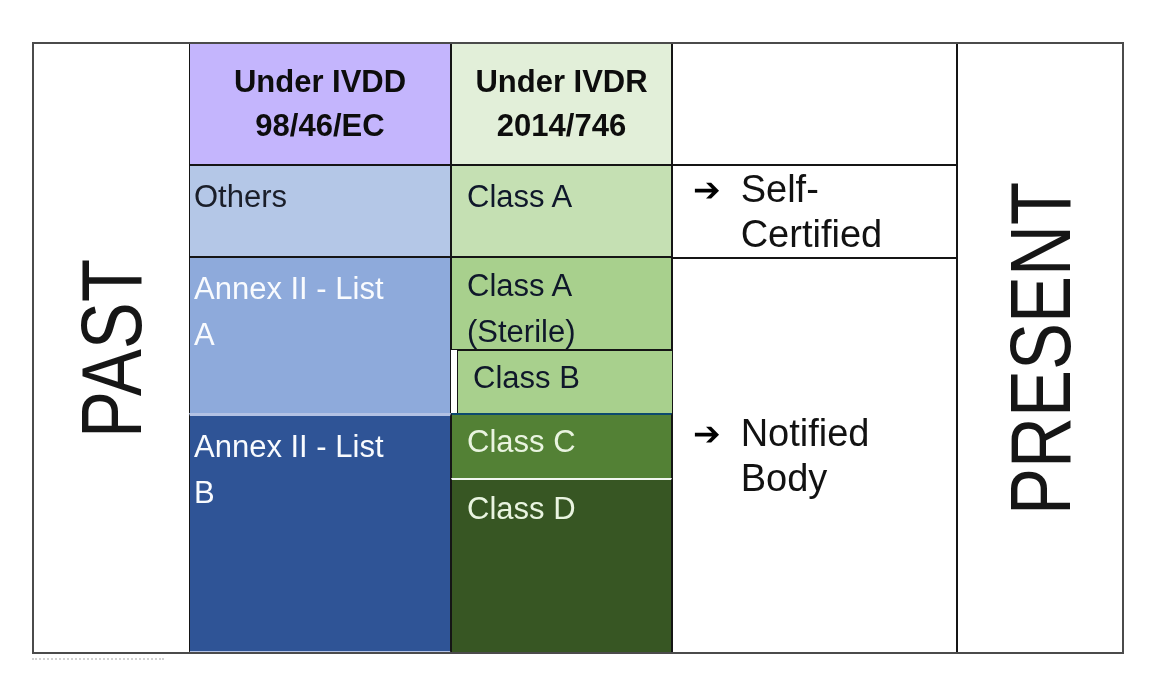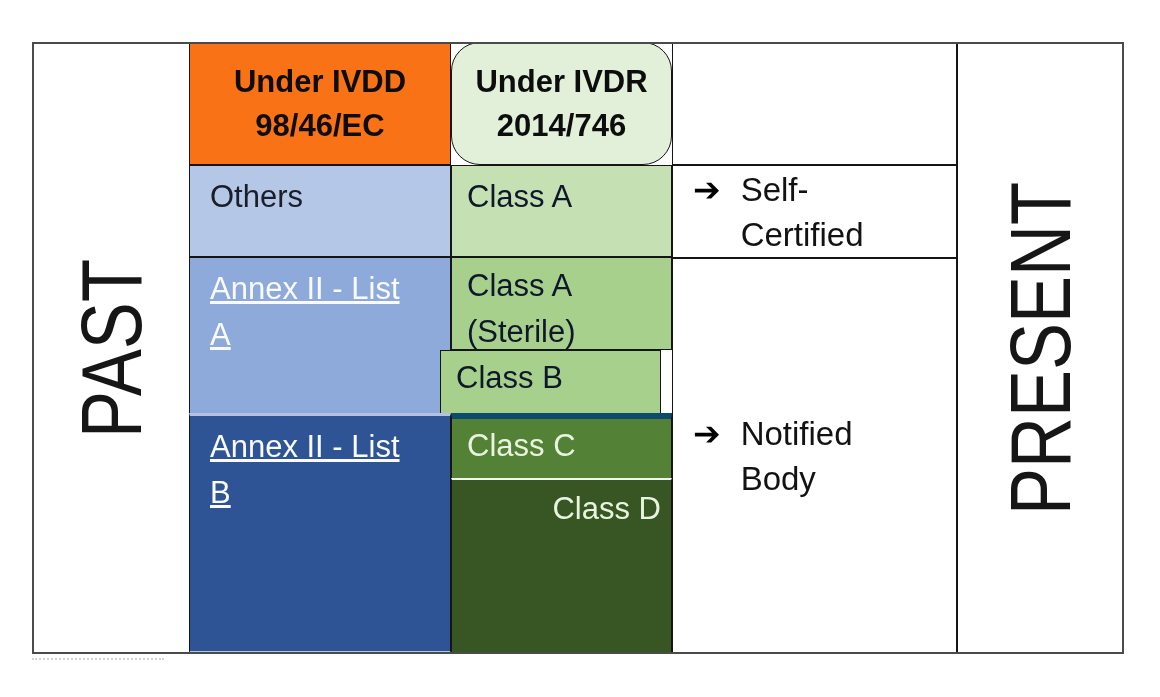--- a/index.html
+++ b/index.html
@@ -13,41 +13,41 @@
     pointer-events:none;
   }
   .cell{
     position:absolute;box-sizing:border-box;border:1px solid #151515;
     font-size:31px;line-height:46px;
   }
   .header-cell{
     display:flex;flex-direction:column;justify-content:center;align-items:center;
     text-align:center;font-weight:bold;color:#0d0d0d;line-height:44px;
   }
-  .body-cell{padding:8px 10px 0 20px;}
+  .body-cell{padding:8px 10px 0 4px;}
   .col2-cell{padding-left:15px;}
   .line{display:block;}
   .text-darkblue{color:#1a1e29;}
-  .text-white{color:#f9fbfe;text-decoration:underline;}
+  .text-white{color:#f9fbfe;}
   .text-darkgreen{color:#0f172a;}
   .text-palegreen{color:#e9f4e0;}
   
   .annex-b{border-top:3px solid #b3c2e4;border-bottom:3px solid #b3c2e4;}
   .annex-a{border-bottom:none;}
   .class-b{border-bottom:none;}
-  .class-c{border-top:6px solid #0c4a6e;border-bottom:none;}
+  .class-c{border-top:2px solid #0c4a6e;border-bottom:none;}
   .class-d{border-top:2px solid #f1f6ef;}
   
   .note-cell{
     position:absolute;box-sizing:border-box;border:1px solid #151515;background:#ffffff;
     display:flex;align-items:center;
   }
   .note-inner{display:flex;align-items:flex-start;gap:20px;padding-left:20px;color:#121212;}
   .arrow-glyph{font-size:33px;line-height:45px;color:#000000;}
-  .note-text{font-size:33px;line-height:45px;}
+  .note-text{font-size:38px;line-height:45px;}
   
   .vlabel-wrap{
     position:absolute;display:flex;align-items:center;justify-content:center;
   }
   .vlabel{
     display:inline-block;white-space:nowrap;font-size:86px;color:#161616;
     font-weight:normal;letter-spacing:0px;
     transform:rotate(-90deg) scaleX(0.82);
   }
   .present-cell{
@@ -60,62 +60,62 @@
 </style>
 </head>
 <body>
 
 <div class="canvas">
 
   <div class="vlabel-wrap" style="left:34px;top:44px;width:154px;height:608px;">
     <span class="vlabel">PAST</span>
   </div>
 
-  <div class="cell header-cell" style="left: 189px; top: 42px; width: 262px; height: 123px; background-color: #f97316;">
+  <div class="cell header-cell" style="left: 189px; top: 42px; width: 262px; height: 123px; background-color: #c4b5fd;">
     <span class="line">Under IVDD</span>
     <span class="line">98/46/EC</span>
   </div>
 
   <div class="cell body-cell text-darkblue" style="left: 189px; top: 165px; width: 262px; height: 92px; background-color: rgb(180, 199, 231);">
     <span class="line">Others</span>
   </div>
 
   <div class="cell body-cell text-white annex-a" style="left: 189px; top: 257px; width: 262px; height: 156px; background-color: rgb(142, 170, 219);">
     <span class="line">Annex II - List</span>
     <span class="line">A</span>
   </div>
 
   <div class="cell body-cell text-white annex-b" style="left: 189px; top: 413px; width: 262px; height: 241px; background-color: rgb(47, 84, 150);">
     <span class="line">Annex II - List</span>
     <span class="line">B</span>
   </div>
 
-  <div class="cell header-cell" style="left: 451px; top: 42px; width: 221px; height: 123px; background-color: rgb(226, 239, 217); border-radius: 29px;">
+  <div class="cell header-cell" style="left: 451px; top: 42px; width: 221px; height: 123px; background-color: rgb(226, 239, 217);">
     <span class="line">Under IVDR</span>
     <span class="line">2014/746</span>
   </div>
 
   <div class="cell body-cell col2-cell text-darkgreen" style="left: 451px; top: 165px; width: 221px; height: 92px; background-color: rgb(197, 224, 179);">
     <span class="line">Class A</span>
   </div>
 
   <div class="cell body-cell col2-cell text-darkgreen" style="left: 451px; top: 257px; width: 221px; height: 93px; padding-top: 5px; background-color: rgb(168, 208, 141);">
     <span class="line">Class A</span>
     <span class="line">(Sterile)</span>
   </div>
 
-  <div class="cell body-cell col2-cell text-darkgreen class-b" style="left: 440px; top: 350px; width: 221px; height: 63px; padding-top: 4px; background-color: rgb(168, 208, 141);">
+  <div class="cell body-cell col2-cell text-darkgreen class-b" style="left: 457px; top: 350px; width: 221px; height: 63px; padding-top: 4px; background-color: rgb(168, 208, 141);">
     <span class="line">Class B</span>
   </div>
 
   <div class="cell body-cell col2-cell text-palegreen class-c" style="left: 451px; top: 413px; width: 221px; height: 65px; padding-top: 4px; background-color: rgb(83, 129, 53);">
     <span class="line">Class C</span>
   </div>
 
-  <div class="cell body-cell col2-cell text-palegreen class-d" style="left: 451px; top: 478px; width: 221px; height: 176px; padding-top: 6px; background-color: rgb(55, 86, 35); text-align: right;">
+  <div class="cell body-cell col2-cell text-palegreen class-d" style="left: 451px; top: 478px; width: 221px; height: 176px; padding-top: 6px; background-color: rgb(55, 86, 35);">
     <span class="line">Class D</span>
   </div>
 
   <div class="note-cell" style="left:672px;top:42px;width:285px;height:123px;"></div>
 
   <div class="note-cell" style="left:672px;top:165px;width:285px;height:93px;">
     <div class="note-inner">
       <span class="arrow-glyph">➔</span>
       <span class="note-text">
         <span class="line">Self-</span>

